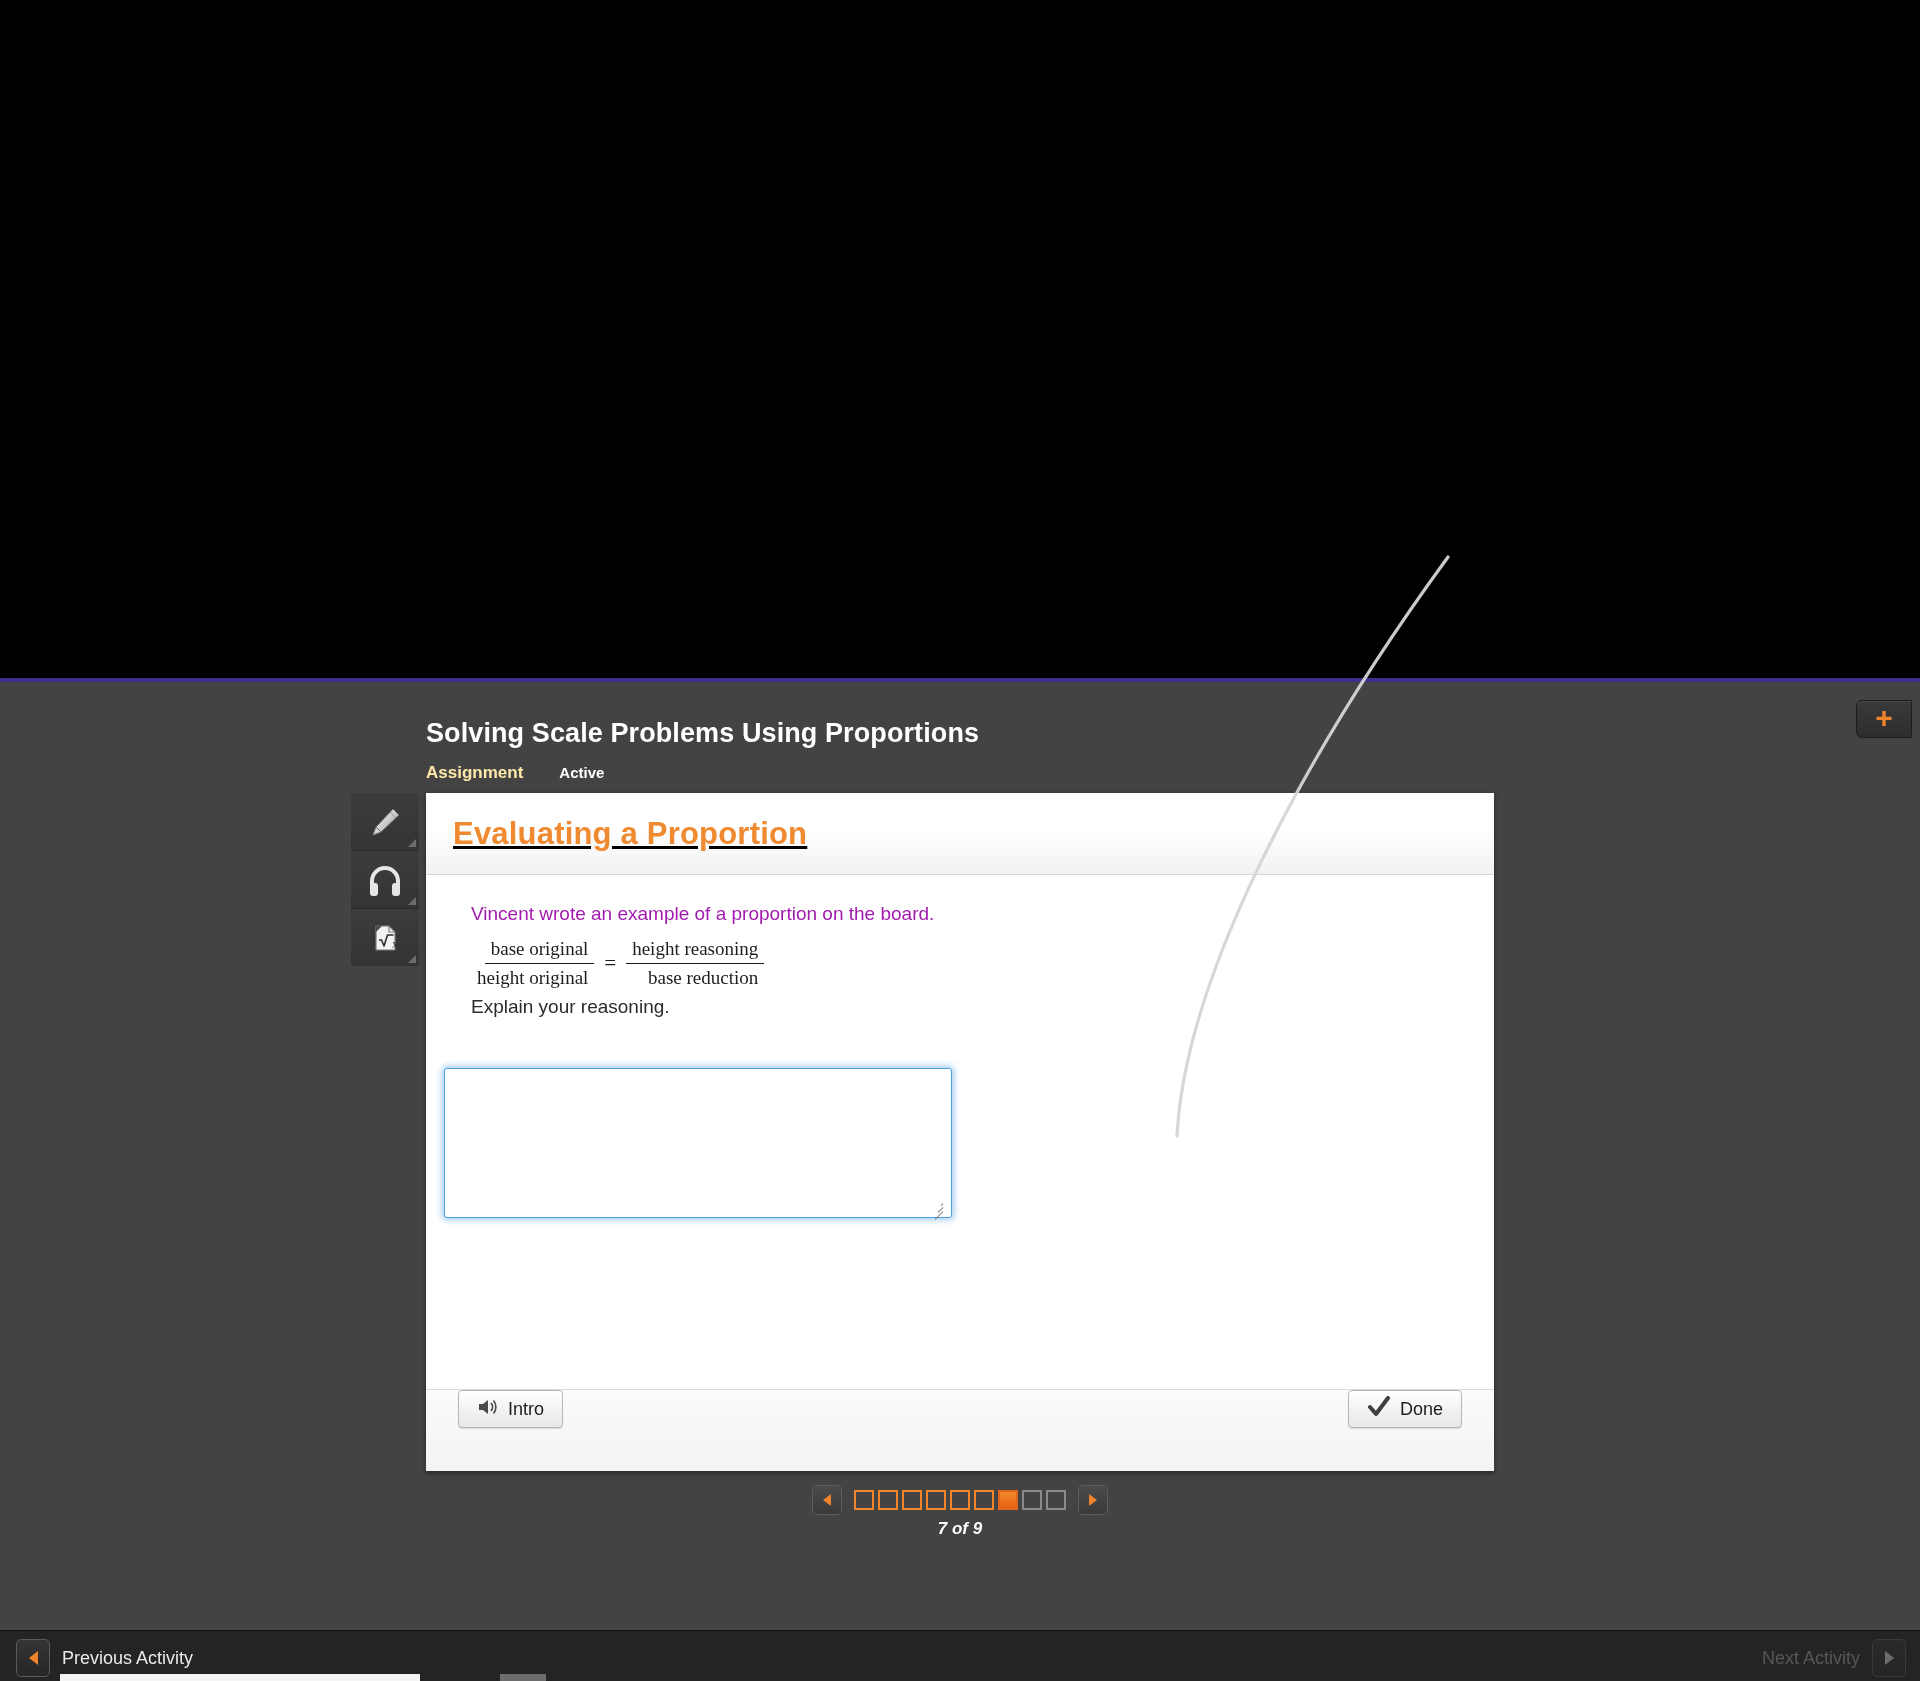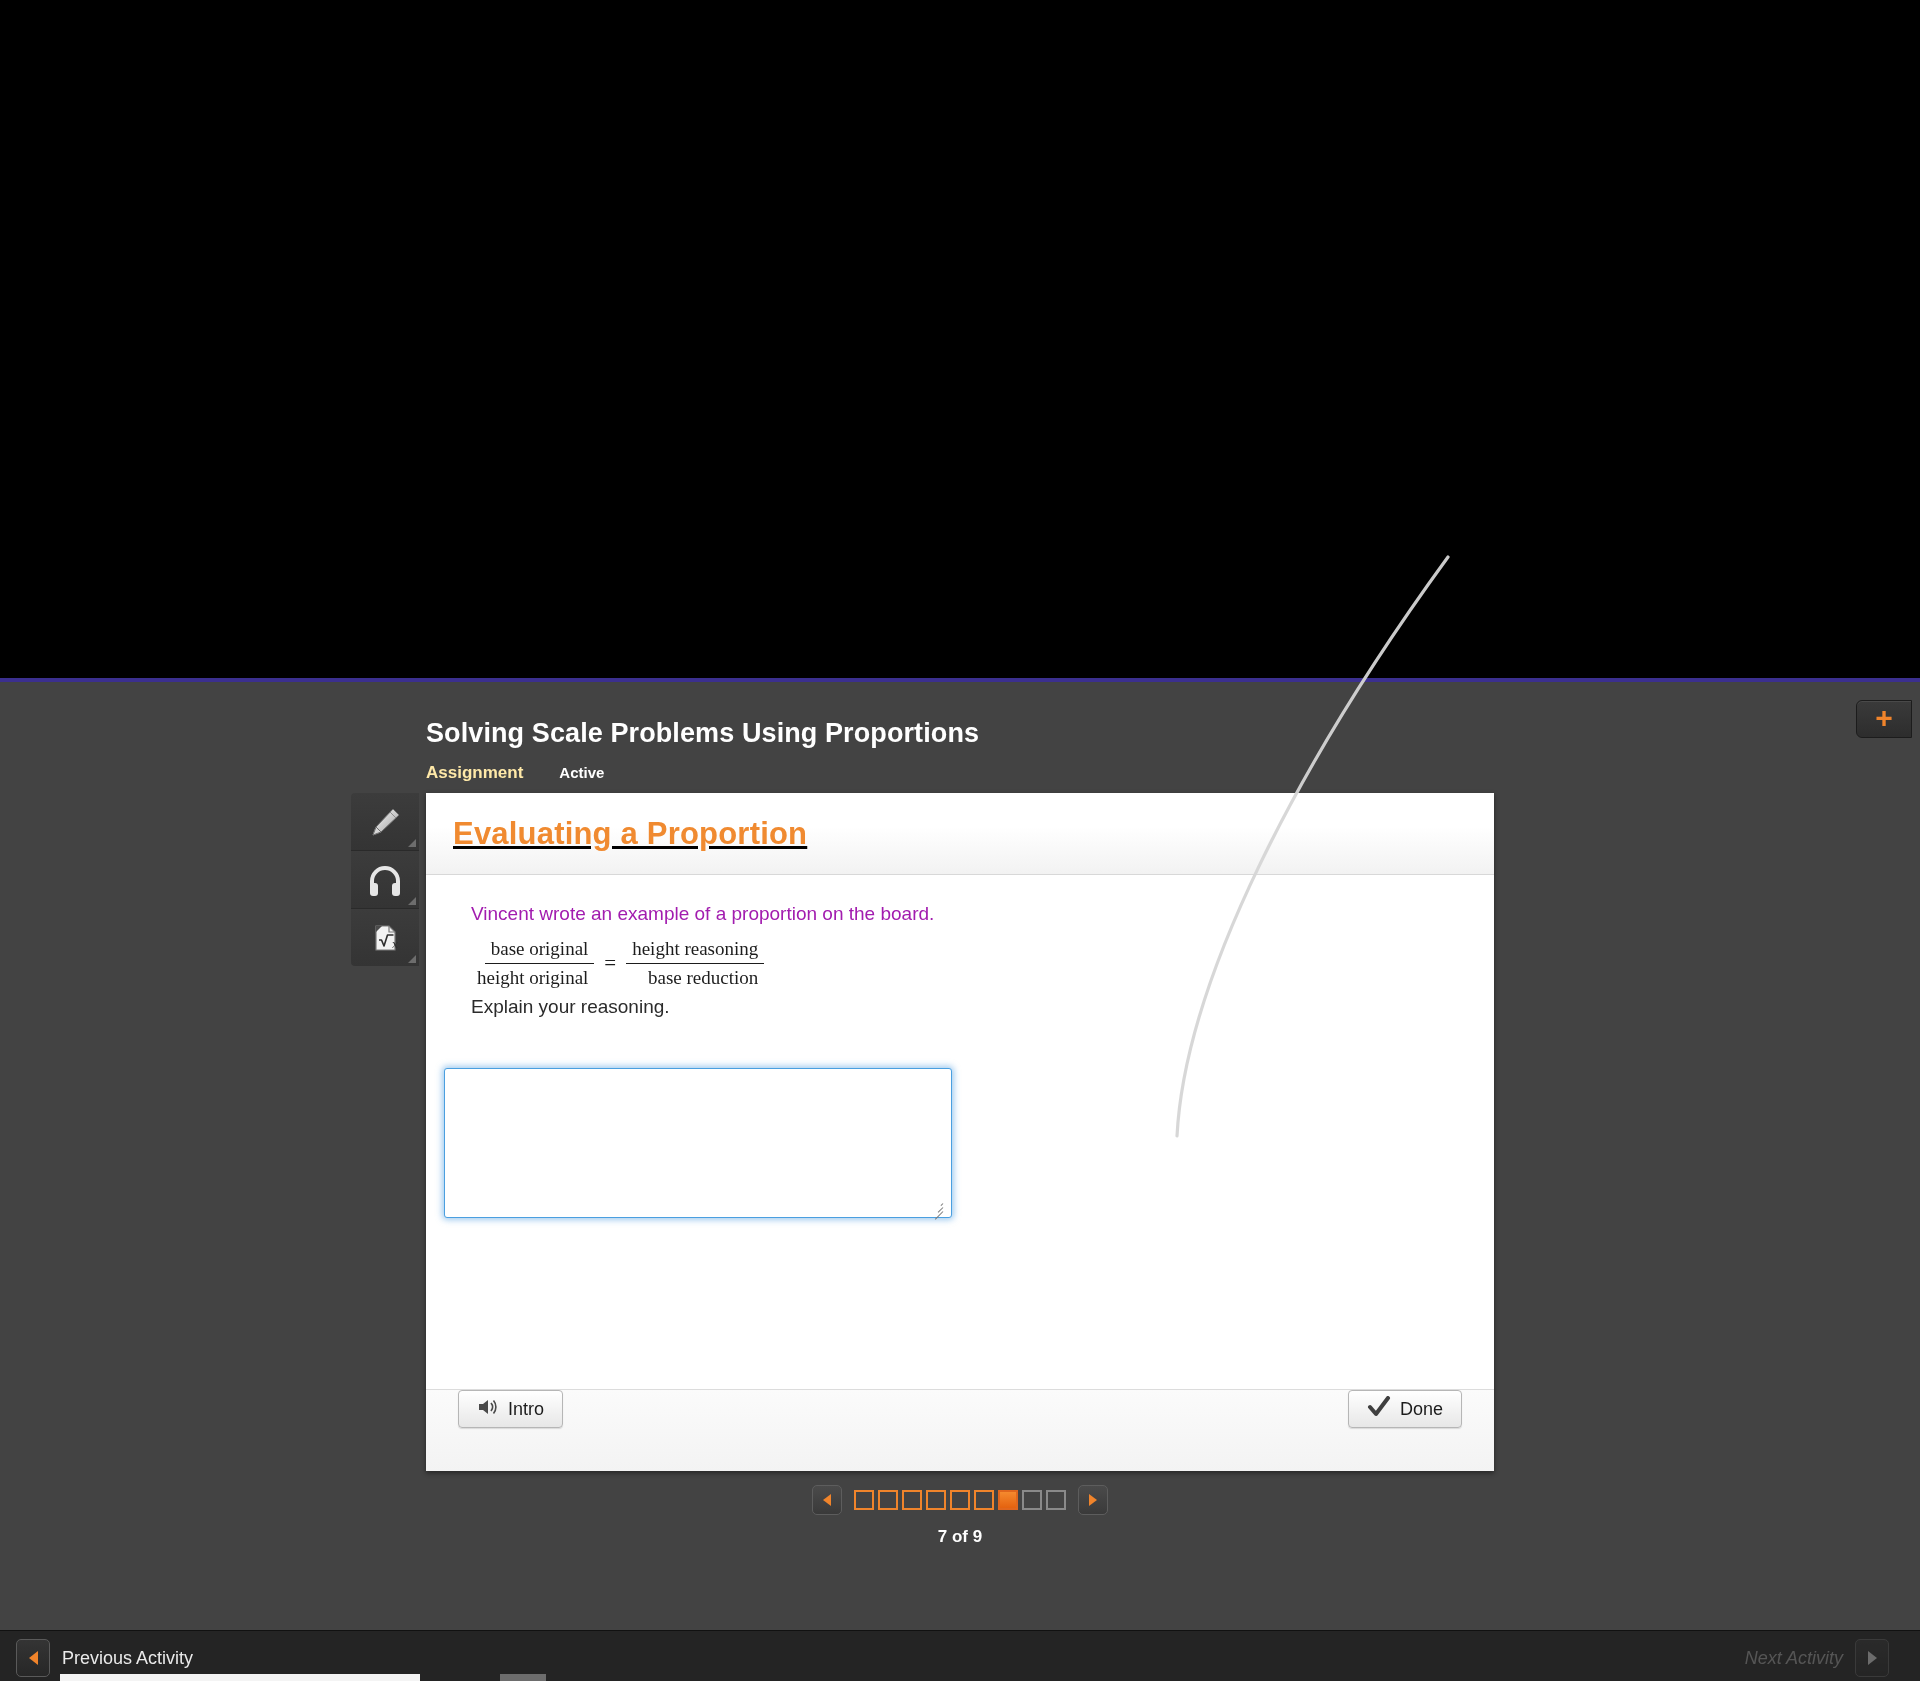--- a/index.html
+++ b/index.html
@@ -282,23 +282,24 @@
   .pager-dots { display: flex; gap: 4px; margin: 0 6px; }
   .dot {
     width: 20px; height: 20px;
     box-sizing: border-box;
     cursor: pointer;
   }
   .dot.visited { border: 2px solid #f0842b; background: transparent; }
   .dot.current { border: 2px solid #e0661d; background: linear-gradient(#f58a2e, #e4620f); }
   .dot.future  { border: 2px solid #8a8a8a; background: transparent; }
   #pager-label {
-    margin-top: 12px;
+    margin-top: 4px;
     color: #ffffff;
     font-size: 17px;
+    font-style: italic;
     font-weight: bold;
   }
 
   
   #activity-bar {
     position: absolute;
     left: 0; top: 1630px;
     width: 1920px; height: 51px;
     background: #242424;
     border-top: 1px solid #111;
@@ -326,27 +327,26 @@
     font-size: 18px;
   }
   #prev-activity .tri {
     width: 0; height: 0;
     border-top: 7px solid transparent;
     border-bottom: 7px solid transparent;
     border-right: 9px solid #f0842b;
   }
   #next-activity {
     position: absolute;
-    right: 31px; top: 8px;
+    right: 14px; top: 8px;
     display: flex;
     align-items: center;
     gap: 12px;
     opacity: .42;
     cursor: default;
-    font-style: italic;
   }
   #next-activity .label {
     color: #9a9a9a;
     font-size: 18px;
   }
   #next-activity .tri {
     width: 0; height: 0;
     border-top: 7px solid transparent;
     border-bottom: 7px solid transparent;
     border-left: 9px solid #cfcfcf;

